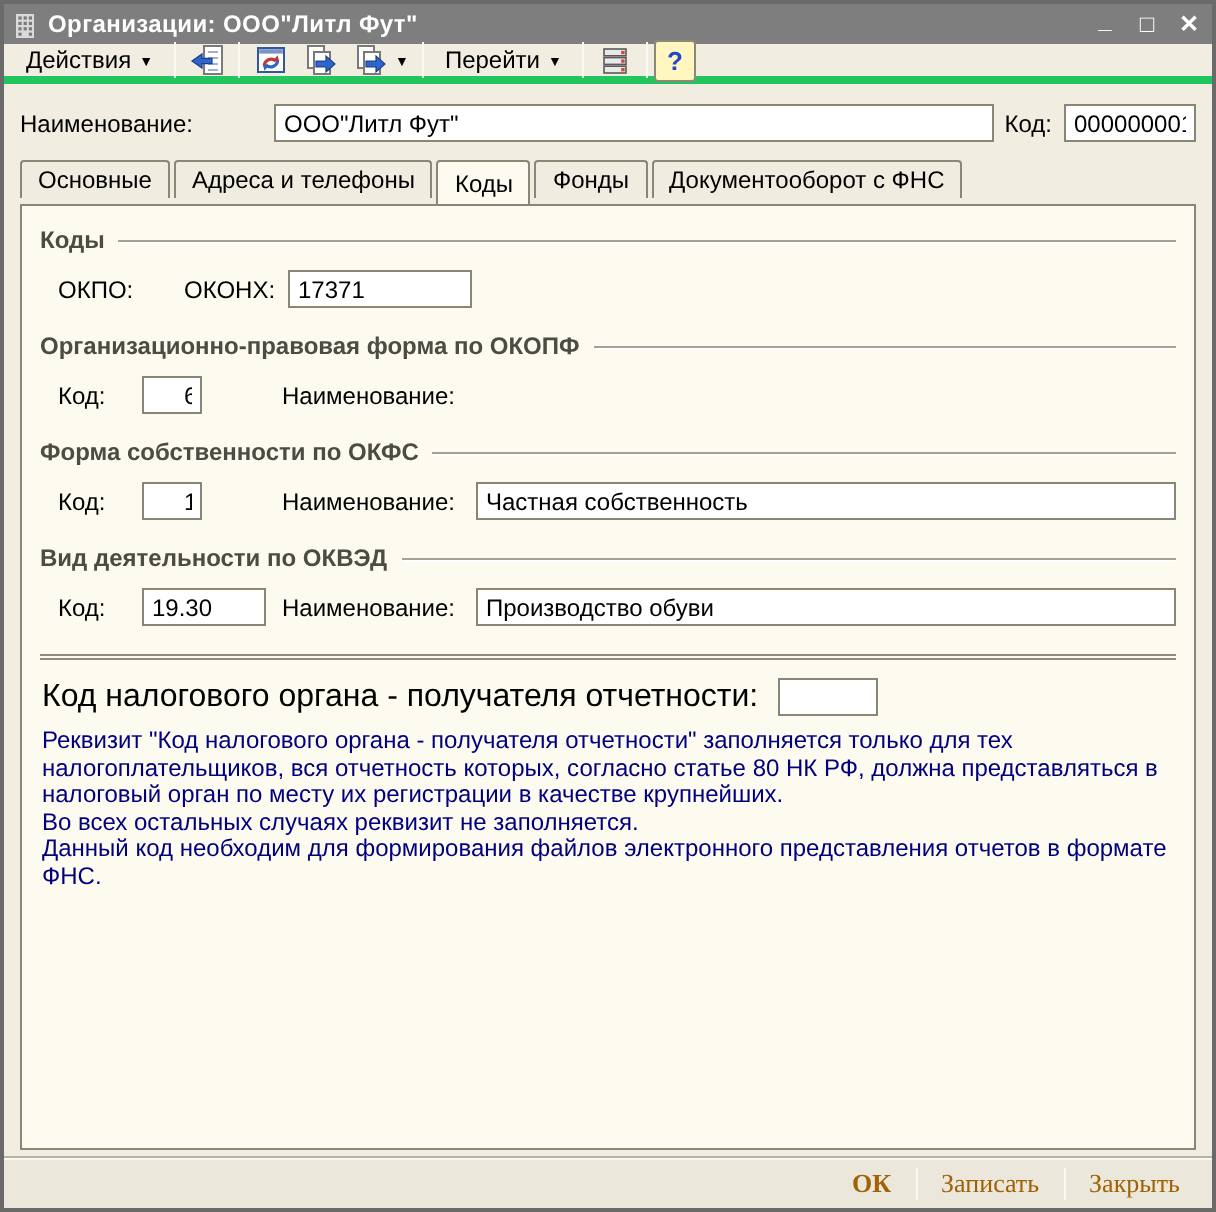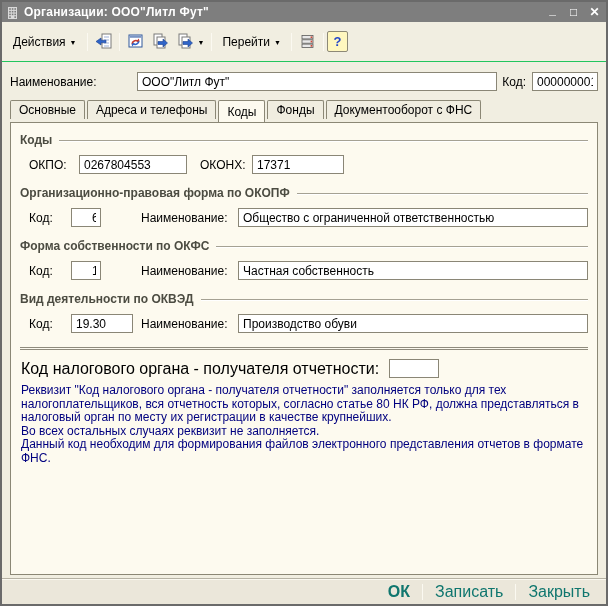--- a/index.html
+++ b/index.html
@@ -18,22 +18,22 @@
     padding:0 4px; flex:0 0 auto;
   }
   .ticon{ display:inline-flex; margin-right:5px; }
   .ttext{ color:#fff; font-weight:bold; font-size:12px; letter-spacing:.2px; white-space:nowrap; }
   .tctrls{ margin-left:auto; display:flex; align-items:center; gap:6px; }
   .tctrl{ color:#fff; font-weight:bold; font-size:12px; width:15px; text-align:center; cursor:default; line-height:14px; }
   .tctrl.min{ transform:translateY(-2px); }
 
   
   .toolbar{
-    height:40px; display:flex; align-items:center; padding:2px 4px;
-    border-bottom:1px solid #22c55e; flex:0 0 auto; background:#f1eee1;
+    height:20px; display:flex; align-items:center; padding:2px 4px;
+    border-bottom:4px solid #22c55e; flex:0 0 auto; background:#f1eee1;
   }
   .tbtn{
     background:none;border:1px solid transparent; display:flex; align-items:center; gap:4px;
     font-family:inherit; font-size:12px; color:#000; padding:3px 6px; height:24px; cursor:default;
   }
   .tbtn.icon{ padding:3px 3px; }
   .dd{ font-size:7px; line-height:7px; transform:translateY(1px); }
   .tsep{ width:1px; height:18px; background:#b6b2a4; border-right:1px solid #fbf9f1; margin:0 3px; }
   .help-btn{
     width:21px;height:21px; background:#fff7bf; border:1px solid #8d8977;
@@ -96,21 +96,21 @@
   .info{ color:#00007f; font-size:12px; line-height:13.5px; padding-left:1px; }
   .info p{ margin:0; }
 
   
   .bottom-bar{
     flex:0 0 auto; height:25px; background:#ebe7da;
     border-top:1px solid #fbf9f1; box-shadow:0 -1px 0 #b6b2a4;
     display:flex; align-items:center; justify-content:flex-end; padding:0 4px;
   }
   .bbtn{
-    background:none; border:none; font-family:Liberation Sans, sans-serif; font-size:16px; color:#0f766e;
+    background:none; border:none; font-family:Liberation Serif, serif; font-size:13px; color:#a16207;
     padding:3px 12px; cursor:default;
   }
   .bbtn.ok{ font-weight:bold; }
   .bsep{ width:1px; height:16px; background:#b6b2a4; border-right:1px solid #fbf9f1; }
 </style>
 </head>
 <body>
 
 <div class="window">
 
@@ -221,36 +221,34 @@
     </div>
 
     <div class="tab-panel">
 
       <div class="group-header">
         <span class="gt">Коды</span>
         <span class="hline"></span>
       </div>
       <div class="frow">
         <label class="l-okpo">ОКПО:</label>
-        <input class="inp okpo-input" value="0267804553" style="">
         <label class="l-okonh">ОКОНХ:</label>
         <input class="inp okonh-input" value="17371" style="">
       </div>
 
       <div class="group-header">
         <span class="gt">Организационно-правовая форма по ОКОПФ</span>
         <span class="hline"></span>
       </div>
       <div class="frow">
         <span class="code-cell">
           <label>Код:</label>
           <input class="inp sm" value="65" style="">
         </span>
         <label class="l-name">Наименование:</label>
-        <input class="inp grow" value="Общество с ограниченной ответственностью" style="">
       </div>
 
       <div class="group-header">
         <span class="gt">Форма собственности по ОКФС</span>
         <span class="hline"></span>
       </div>
       <div class="frow">
         <span class="code-cell">
           <label>Код:</label>
           <input class="inp sm" value="16" style="">

